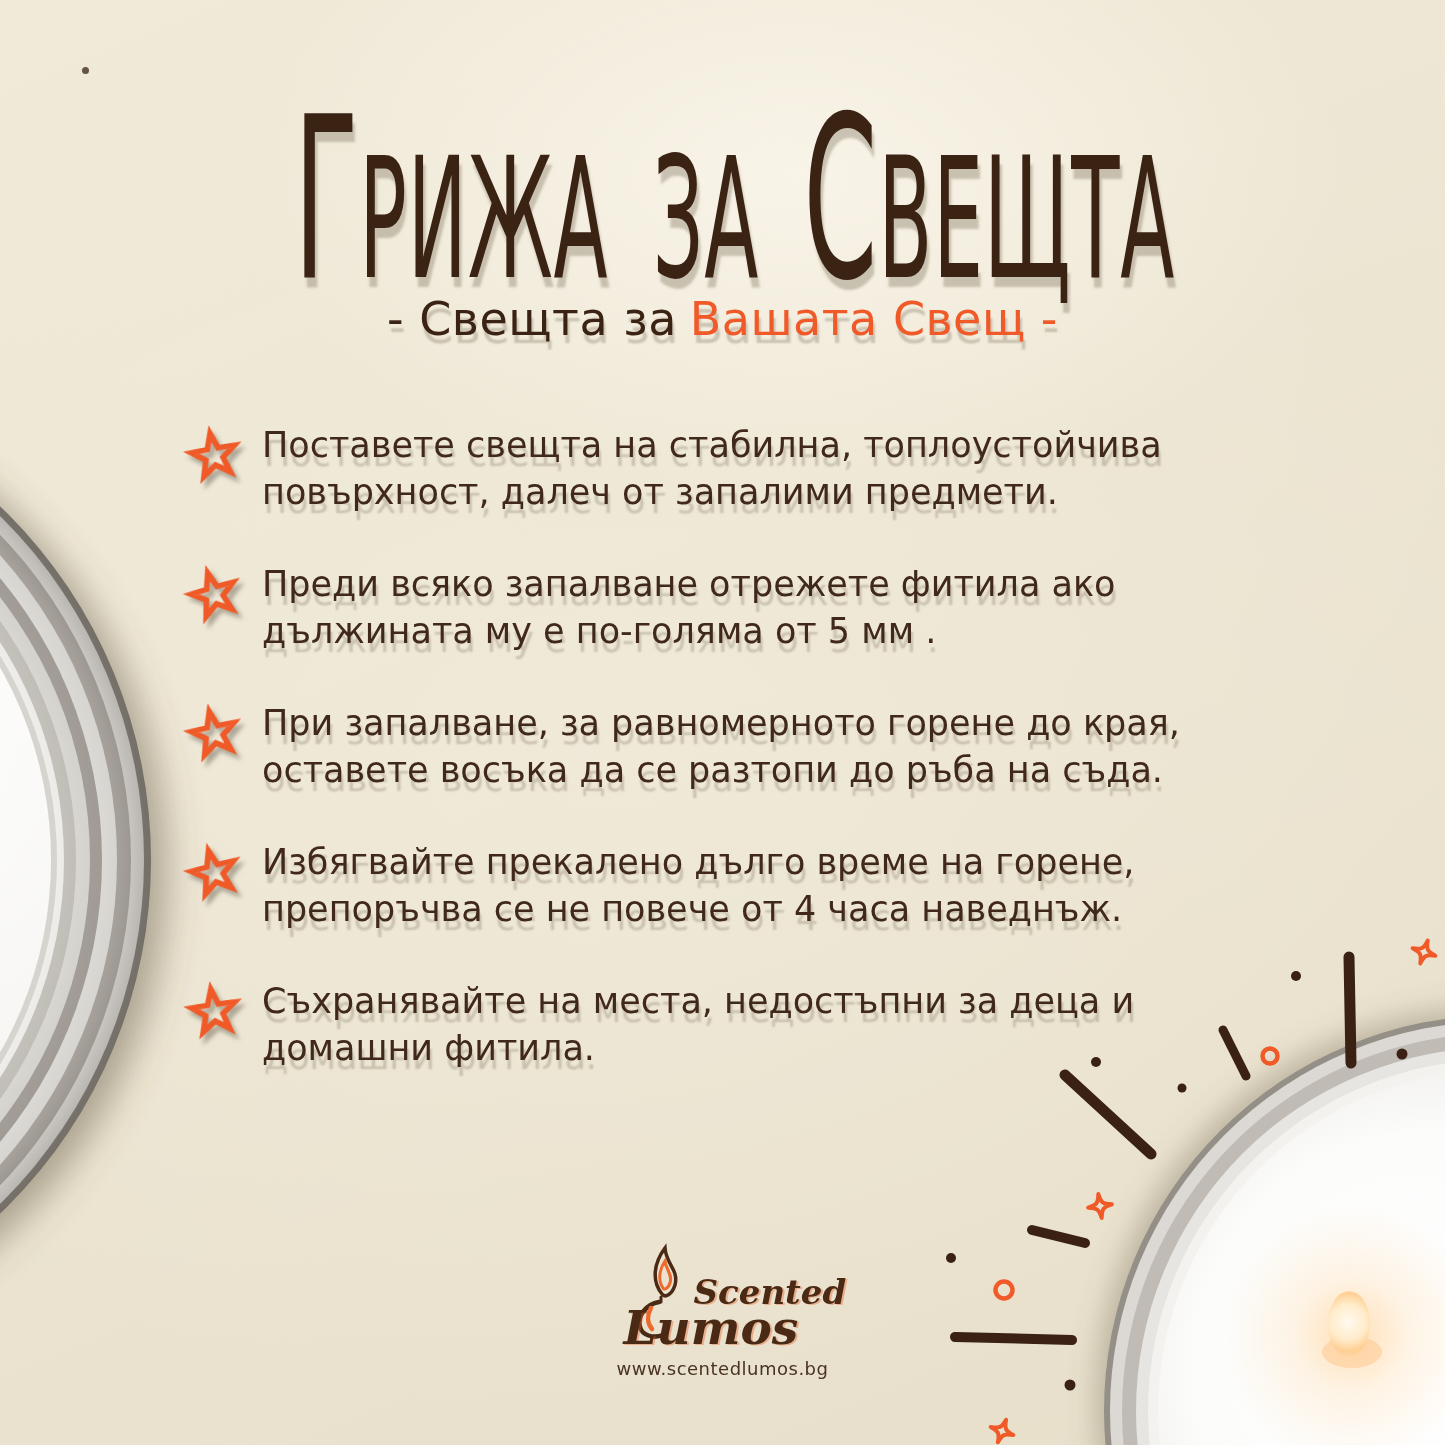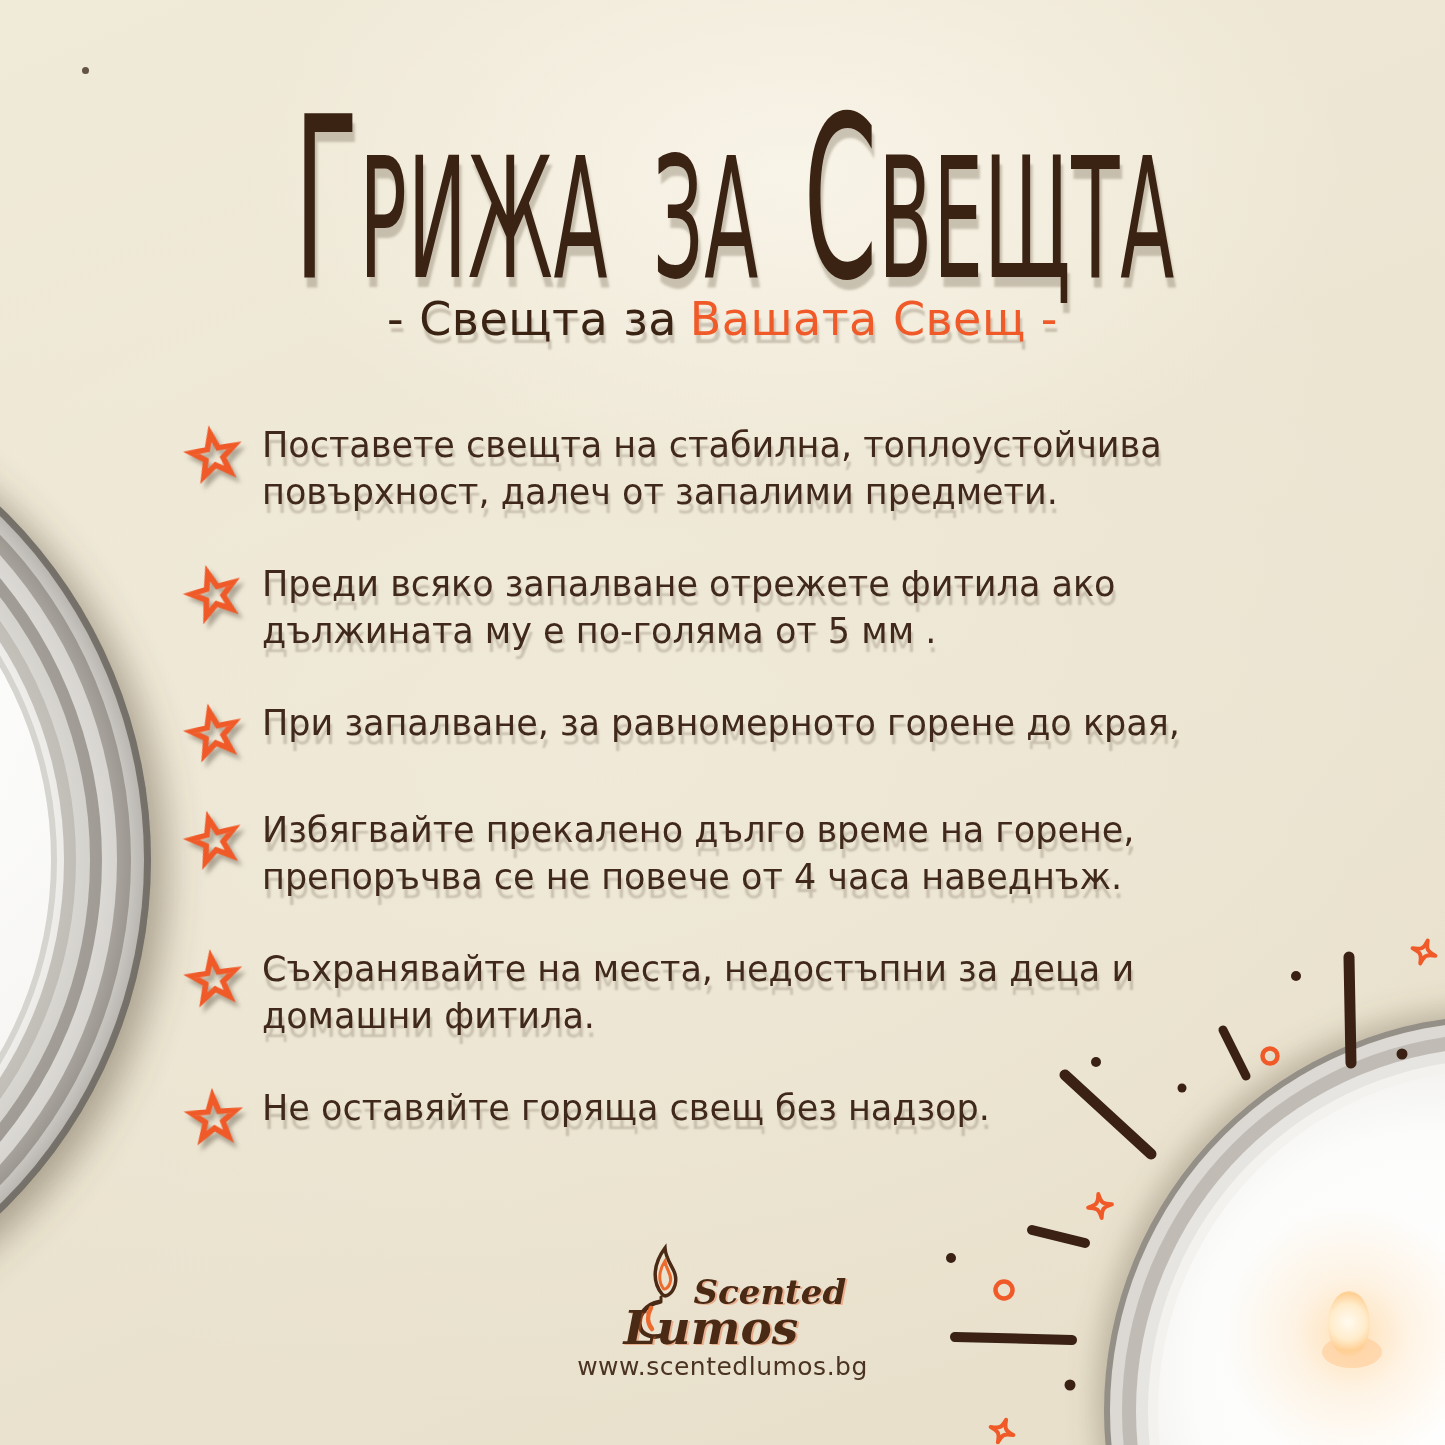--- a/index.html
+++ b/index.html
@@ -41,21 +41,21 @@
   .tip-text{color:#40291b;font-size:35px;line-height:47px;white-space:nowrap;
             text-shadow:2px 9px 2px rgba(125,112,90,.33);}
   
   .brand-block{position:absolute;top:1242px;left:0;width:100%;text-align:center;z-index:5;}
   .brand-lockup{position:relative;width:250px;height:110px;margin:0 auto;}
   .flame-svg{position:absolute;left:34px;top:0;}
   .brand-script{font-family:"DejaVu Serif",serif;font-style:italic;font-weight:bold;color:#4a2a15;
                 text-shadow:2px 1px 0 rgba(232,98,43,.4);}
   .brand-top{position:absolute;left:96px;top:30px;font-size:34px;}
   .brand-bottom{position:absolute;left:26px;top:58px;font-size:47px;}
-  .website{font-size:25px;letter-spacing:.5px;color:#4b3322;}
+  .website{margin-top:6px;font-size:18px;letter-spacing:.5px;color:#4b3322;}
   
   .candle-left{position:absolute;left:0;top:430px;z-index:1;}
   .candle-right{position:absolute;left:885px;top:1015px;z-index:2;}
   .sunburst{position:absolute;left:920px;top:930px;z-index:3;}
   .dot-tl{position:absolute;left:82px;top:67px;width:7px;height:7px;border-radius:50%;
           background:#4a3a2c;opacity:.85;}
   svg{overflow:visible;}
 </style>
 </head>
 <body>
@@ -199,46 +199,39 @@
         <div>Преди всяко запалване отрежете фитила ако</div>
         <div>дължината му е по-голяма от 5 мм .</div>
       </div>
     </li>
     <li class="tip">
       <svg class="star s3" viewBox="-32 -32 64 64" width="56" height="56">
           <use href="#star-shape"></use>
         </svg>
       <div class="tip-text">
         <div>При запалване, за равномерното горене до края,</div>
+        <div>оставете восъка да се разтопи до ръба на съда.</div>
       </div>
     </li>
     <li class="tip">
       <svg class="star s4" viewBox="-32 -32 64 64" width="56" height="56">
           <use href="#star-shape"></use>
         </svg>
       <div class="tip-text">
         <div>Избягвайте прекалено дълго време на горене,</div>
         <div>препоръчва се не повече от 4 часа наведнъж.</div>
       </div>
     </li>
     <li class="tip">
       <svg class="star s5" viewBox="-32 -32 64 64" width="56" height="56">
           <use href="#star-shape"></use>
         </svg>
       <div class="tip-text">
         <div>Съхранявайте на места, недостъпни за деца и</div>
         <div>домашни фитила.</div>
-      </div>
-    </li>
-    <li class="tip">
-      <svg class="star s6" viewBox="-32 -32 64 64" width="56" height="56">
-          <use href="#star-shape"></use>
-        </svg>
-      <div class="tip-text">
-        <div>Не оставяйте горяща свещ без надзор.</div>
       </div>
     </li>
   </ul>
 
   
   <div class="brand-block">
     <div class="brand-lockup">
       <svg class="flame-svg" width="64" height="100" viewBox="0 0 64 100">
         <path d="M30,52 C20,40 21,22 33,6 C34,22 47,28 43,43 C40,53 33,56 30,52 Z" fill="none" stroke="#4a2a15" stroke-width="3.5"></path>
         <path d="M31,46 C26,39 27,28 33,19 C34,28 41,33 38,41 C36,47 32,48 31,46 Z" fill="none" stroke="#ed6a2f" stroke-width="3"></path>

